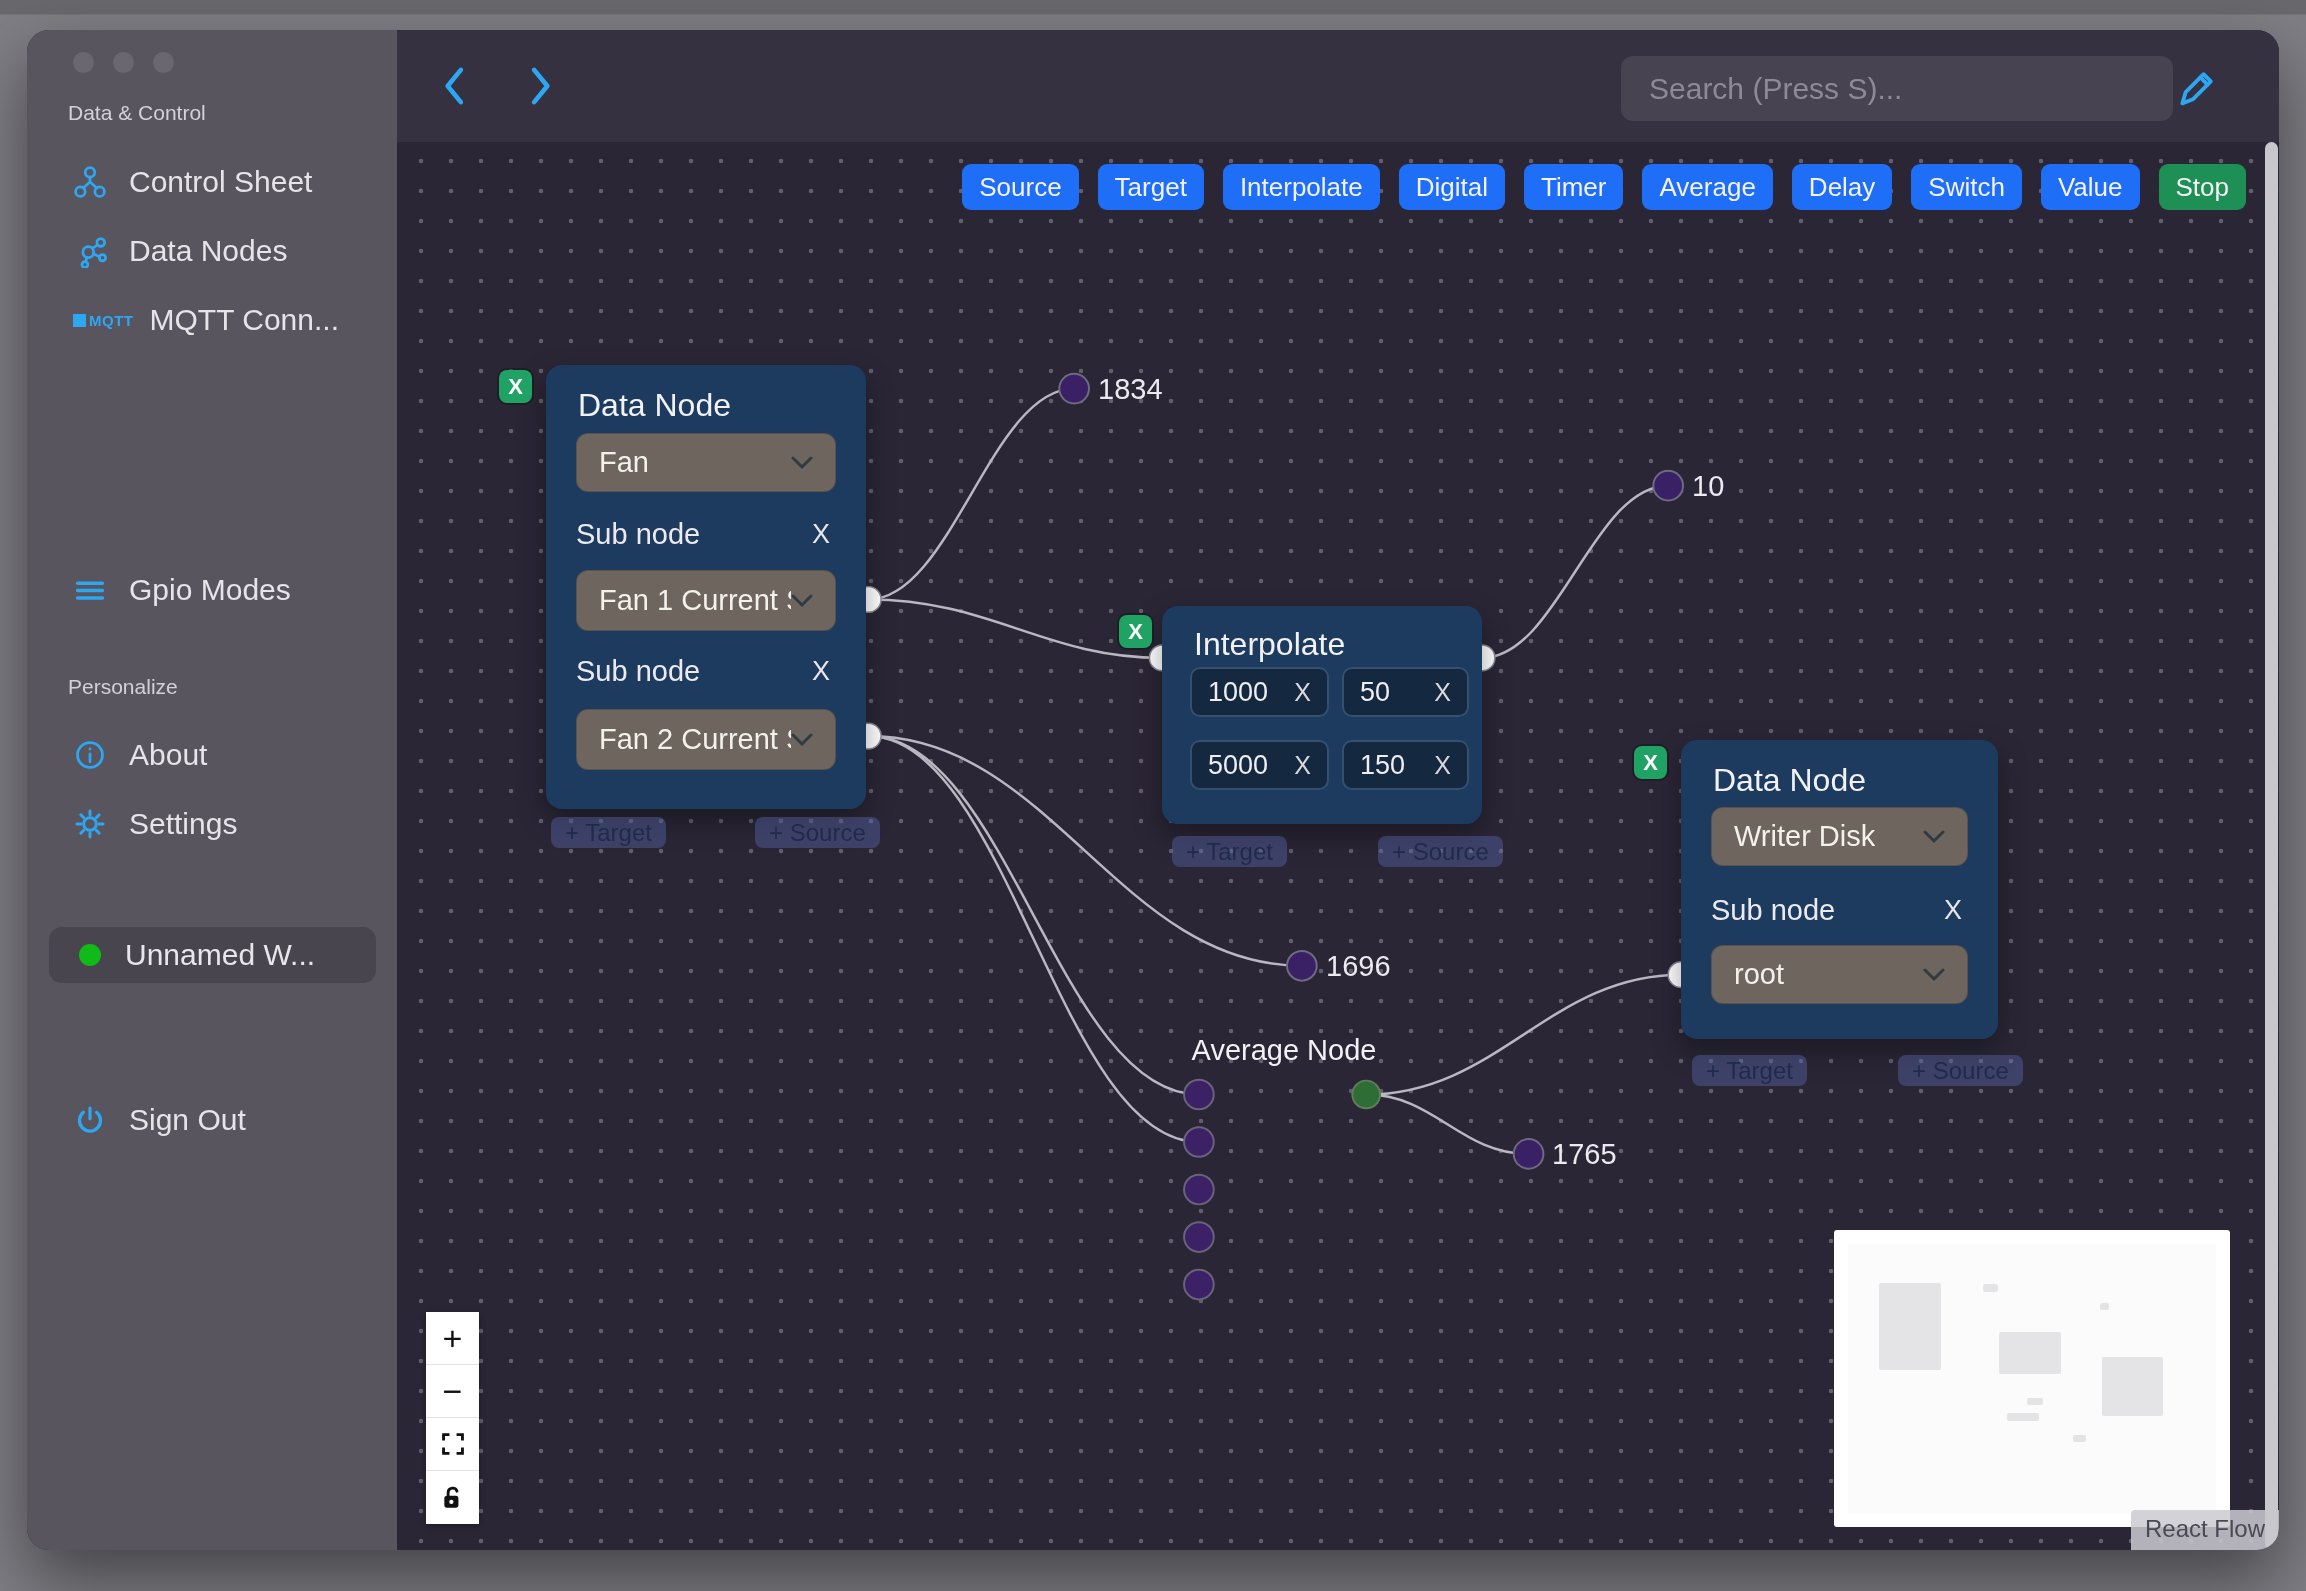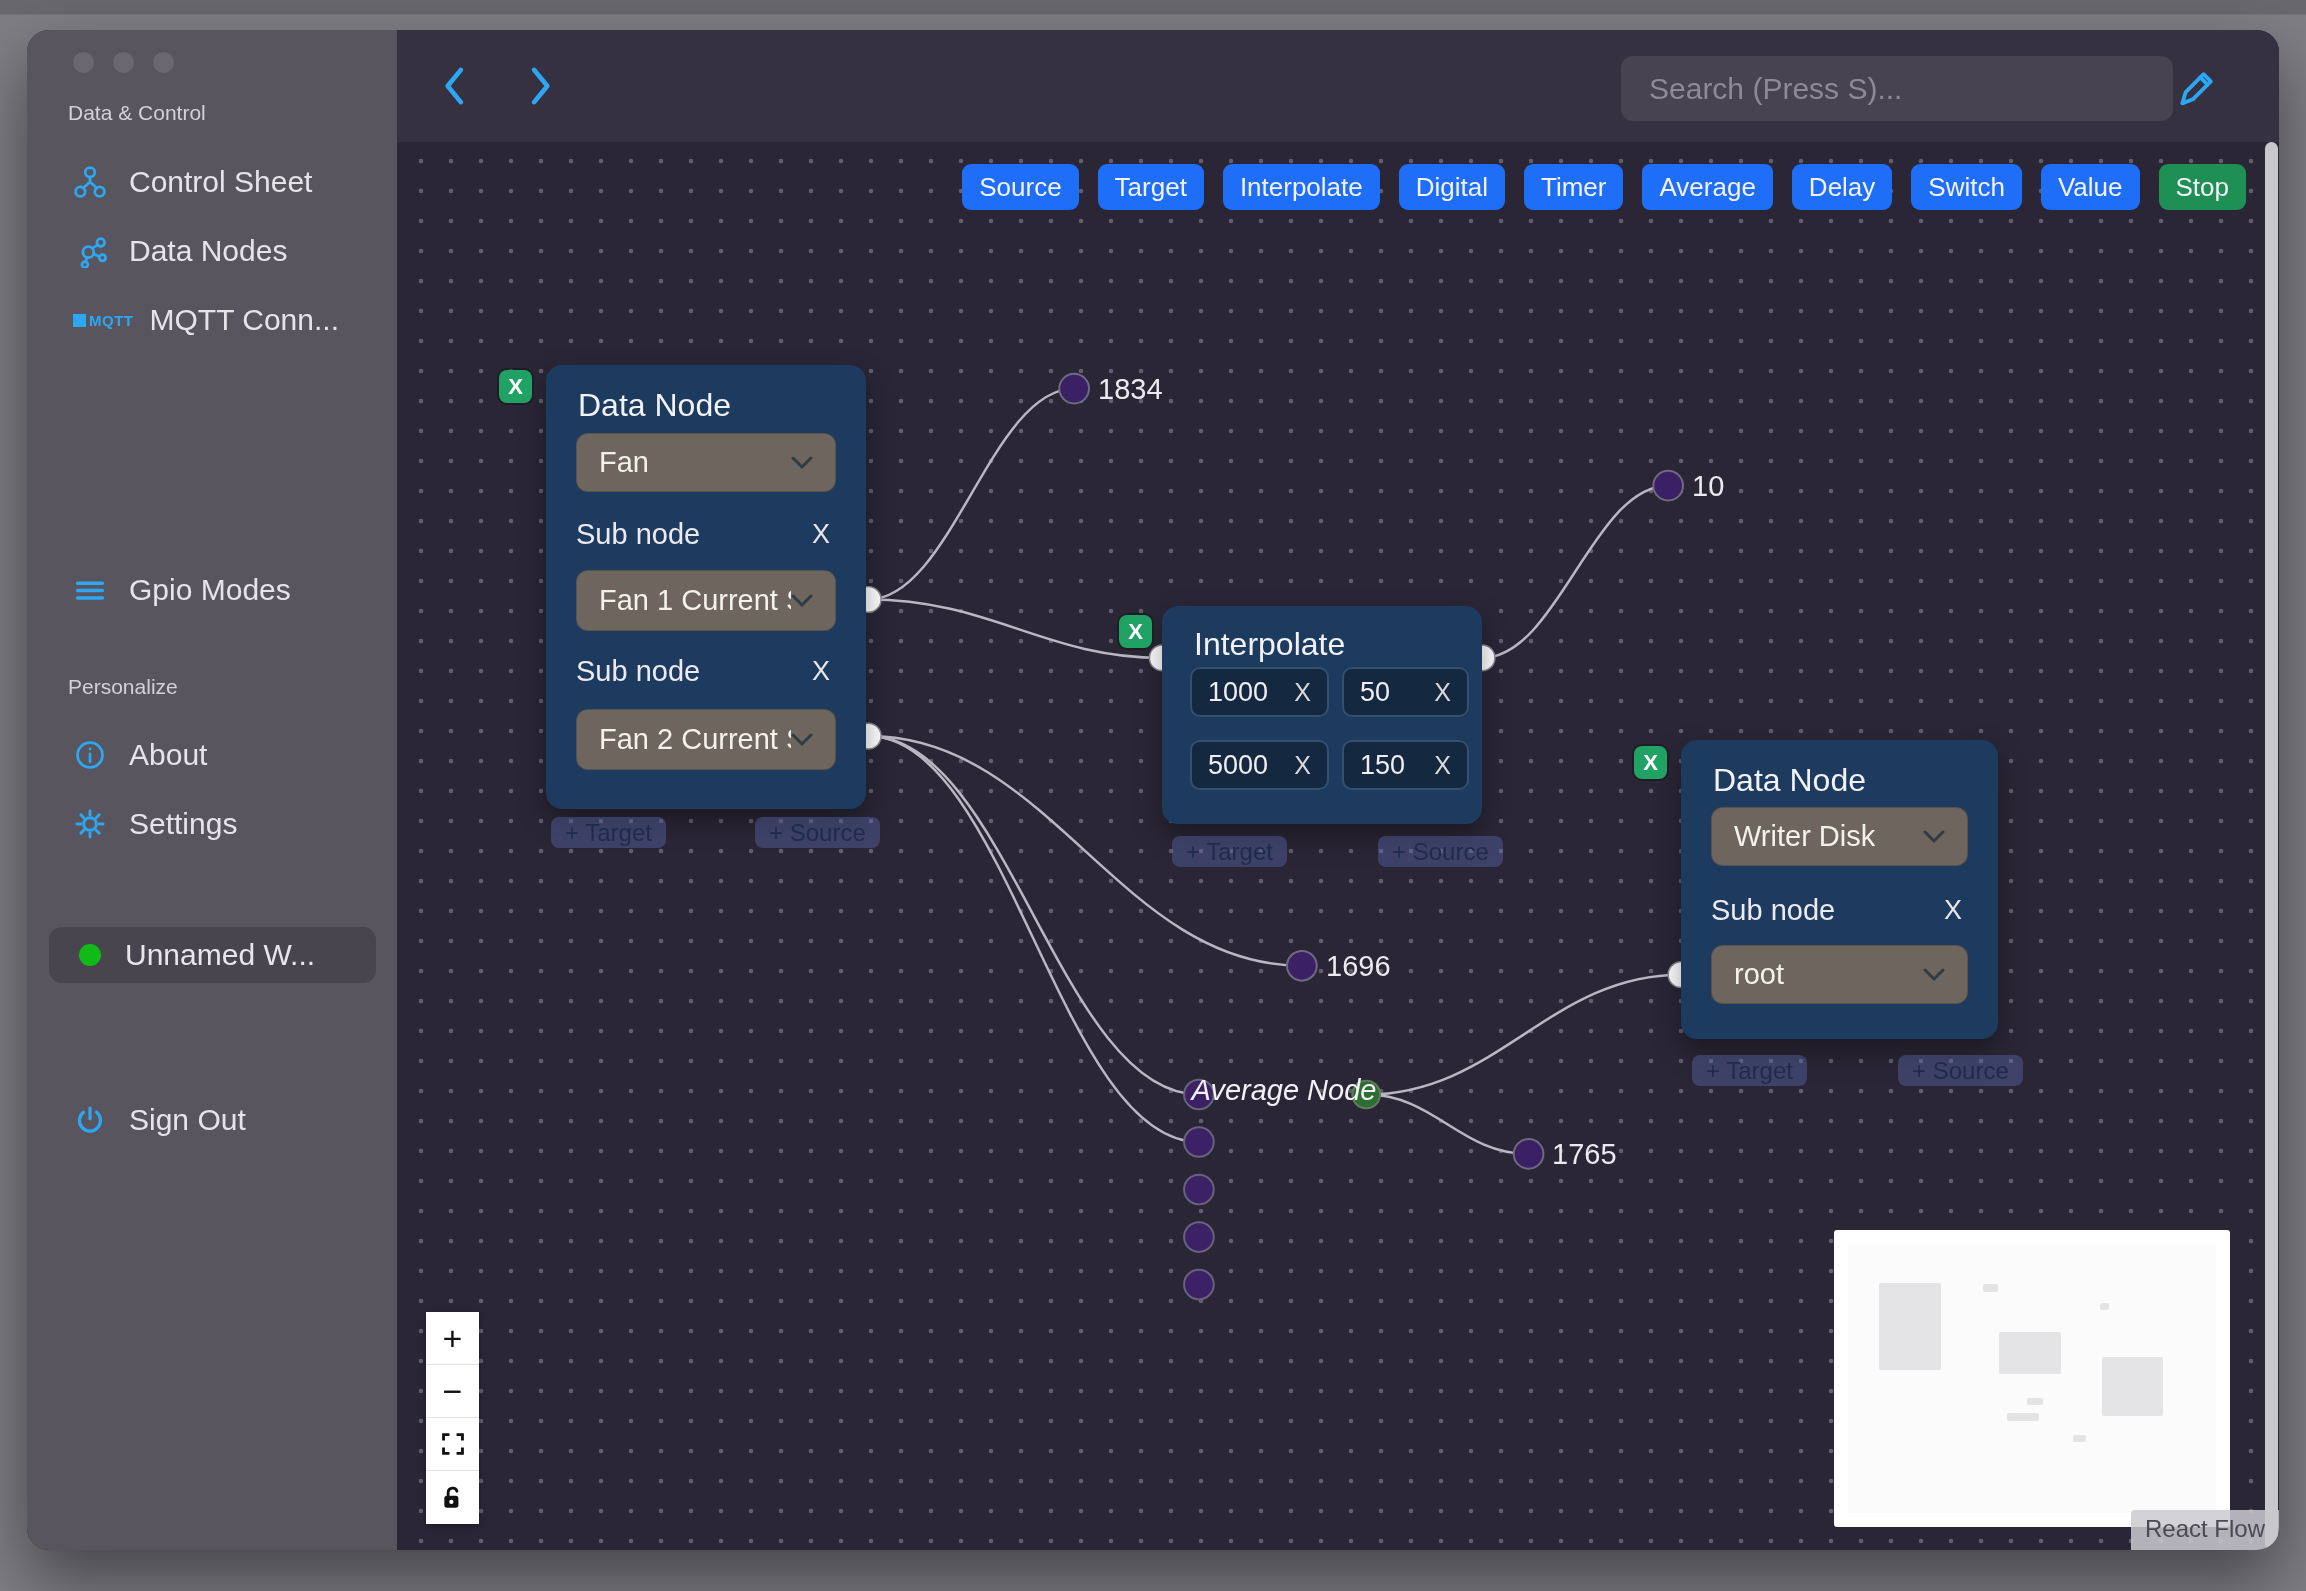--- a/index.html
+++ b/index.html
@@ -199,21 +199,21 @@
     </div>
 
     <div class="canvas">
 
       <div class="toolbar">
         <button class="tbtn" style="background:#1e6ef7;">Source</button>
         <button class="tbtn" style="background:#1e6ef7;">Target</button>
         <button class="tbtn" style="background:#1e6ef7;">Interpolate</button>
         <button class="tbtn" style="background:#1e6ef7;">Digital</button>
         <button class="tbtn" style="background:#1e6ef7;">Timer</button>
-        <button class="tbtn" style="background:#1e6ef7;border-radius:8px;">Average</button>
+        <button class="tbtn" style="background:#1e6ef7;">Average</button>
         <button class="tbtn" style="background:#1e6ef7;">Delay</button>
         <button class="tbtn" style="background:#1e6ef7;">Switch</button>
         <button class="tbtn" style="background:#1e6ef7;">Value</button>
         <button class="tbtn" style="background:#1f9055;">Stop</button>
       </div>
 
       <svg class="edges" width="1882" height="1408" viewBox="0 0 1901 1422">
         <g stroke="#b9b7c2" stroke-width="2.5" fill="none">
           <path d="M476,462 C560,462 600,249 684,249"></path>
           <path d="M476,462 C600,462 654,521 773,521"></path>
@@ -324,21 +324,21 @@
           <span class="val">root</span>
           <svg class="chev" width="22" height="14" viewBox="0 0 22 14">
             <path d="M2 2 L11 11 L20 2" stroke="#2f3b45" stroke-width="3" fill="none" stroke-linecap="round"></path>
           </svg>
         </div>
       </div>
       <div class="badge-x" style="left:1237px; top:604px;">X</div>
       <div class="pill" style="left:1295px; top:913px;">+ Target</div>
       <div class="pill" style="left:1501px; top:913px;">+ Source</div>
 
-      <div class="avg-title" style="left:887px; top:948px;font-style:italic;">Average Node</div>
+      <div class="avg-title" style="left:887px; top:908px;">Average Node</div>
 
       <div class="zoom-controls">
         <div class="zc-btn">+</div>
         <div class="zc-btn">−</div>
         <div class="zc-btn">
           <svg width="26" height="26" viewBox="0 0 22 22" fill="none" stroke="#111" stroke-width="2.4">
             <path d="M3 8 V3 H8 M14 3 H19 V8 M19 14 V19 H14 M8 19 H3 V14"></path>
           </svg>
         </div>
         <div class="zc-btn">

